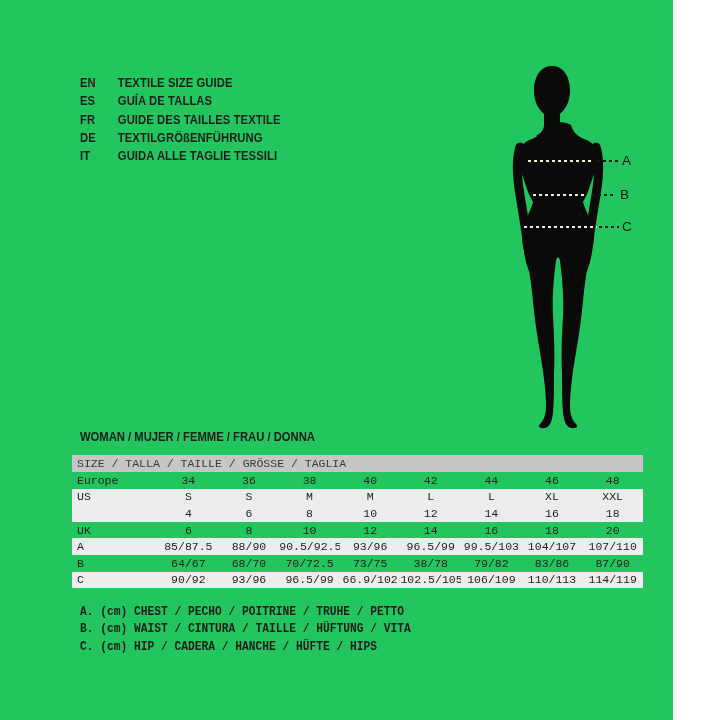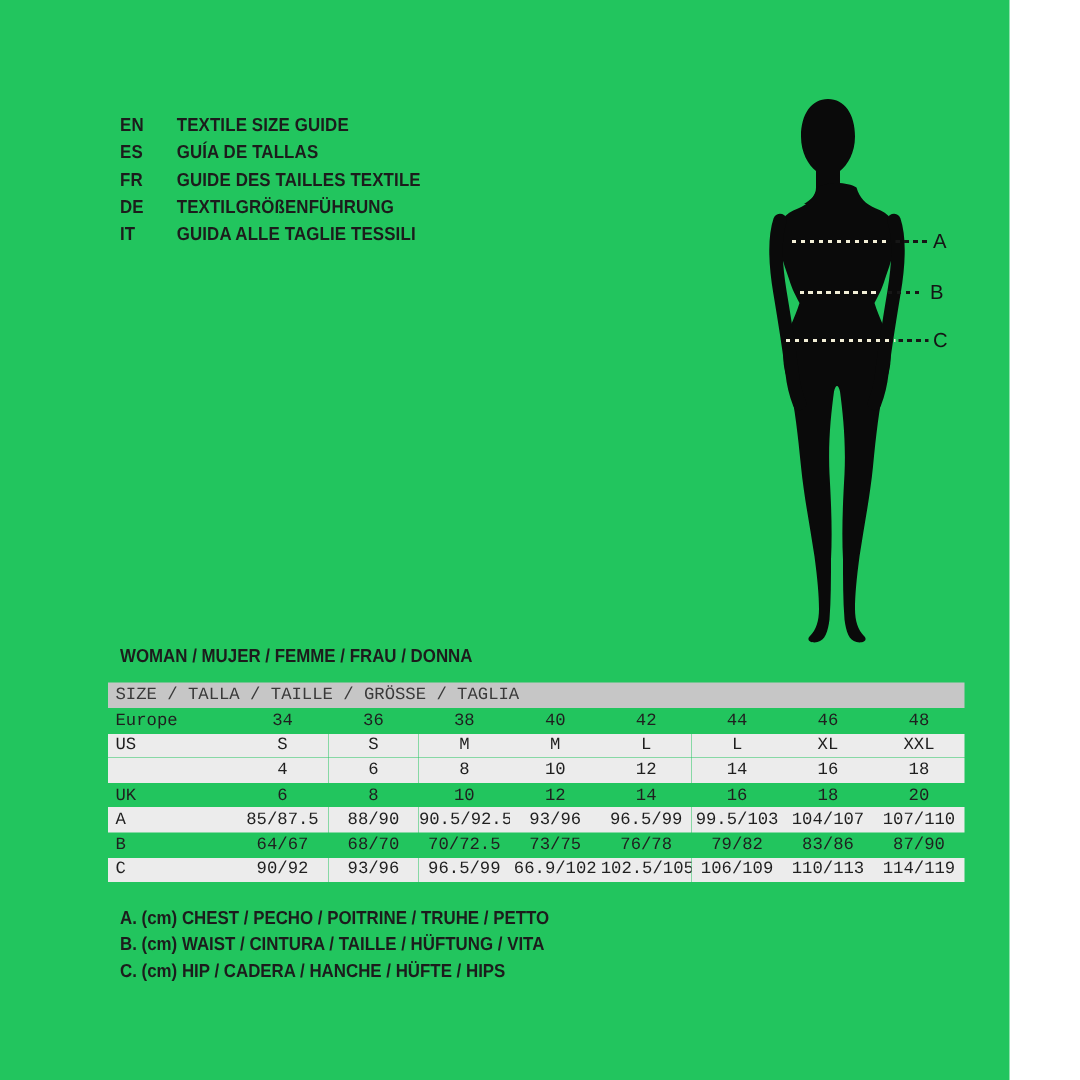--- a/index.html
+++ b/index.html
@@ -47,21 +47,21 @@
   
   .table-wrap{position:absolute;left:72px;top:455px;width:571px;font-family:Liberation Mono, monospace;}
   .table-header{height:17px;line-height:17px;background:var(--header-bg);color:#3a3a3a;
                 font-size:11.5px;padding-left:5px;white-space:nowrap;}
   table.sizes{width:571px;border-collapse:collapse;table-layout:fixed;font-size:11.5px;color:#1f1f1f;}
   table.sizes td{height:16.6px;text-align:center;vertical-align:middle;padding:0;overflow:hidden;white-space:nowrap;}
   table.sizes td.rowlabel{text-align:left;padding-left:5px;}
   tr.striped td{background:var(--stripe-bg);}
 
   
-  .legend{position:absolute;left:80px;top:604px;}
+  .legend{position:absolute;left:80px;top:604px;font-family:Liberation Mono, monospace;}
   .legend-line{height:17.3px;line-height:17.3px;font-weight:bold;font-size:12.5px;
                transform:scaleX(0.9);transform-origin:0 50%;white-space:nowrap;}
 </style>
 </head>
 <body>
 
 <div class="canvas">
 
   <div class="lang-list">
       <div class="lang-row">
@@ -191,21 +191,21 @@
             <td>99.5/103</td>
             <td>104/107</td>
             <td>107/110</td>
           </tr>
           <tr class="">
             <td class="rowlabel">B</td>
             <td>64/67</td>
             <td>68/70</td>
             <td>70/72.5</td>
             <td>73/75</td>
-            <td>76/78</td>
+            <td>38/78</td>
             <td>79/82</td>
             <td>83/86</td>
             <td>87/90</td>
           </tr>
           <tr class="striped">
             <td class="rowlabel">C</td>
             <td>90/92</td>
             <td>93/96</td>
             <td>96.5/99</td>
             <td>66.9/102</td>

